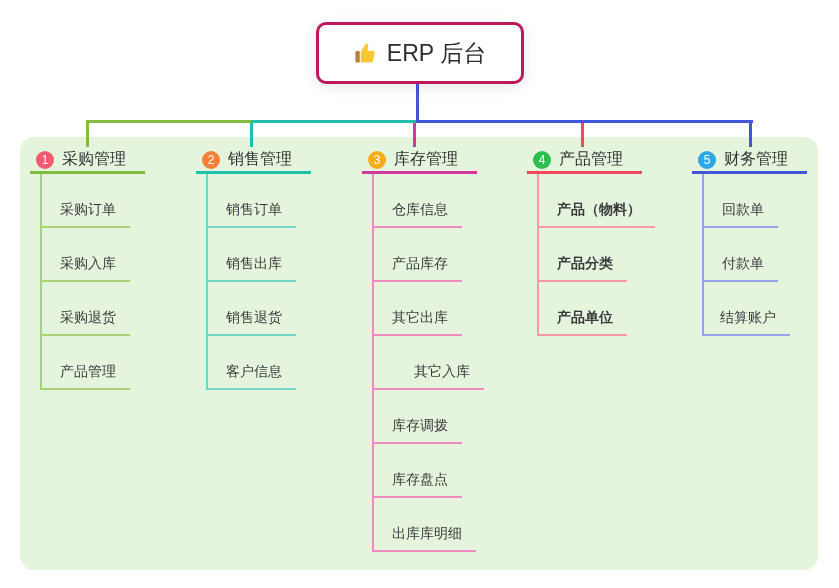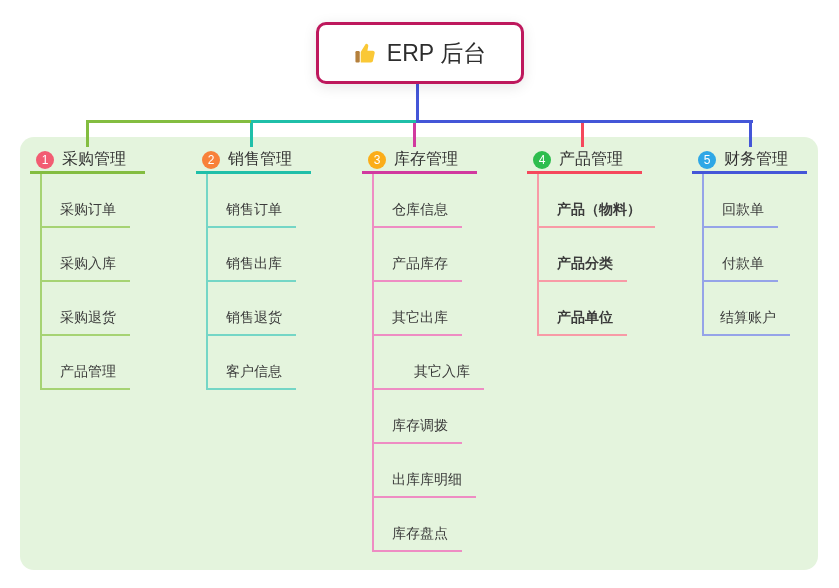--- a/index.html
+++ b/index.html
@@ -106,24 +106,24 @@
           <div class="child">
             <span class="child-label" style="border-bottom-color: rgb(238, 140, 195);">其它出库</span>
           </div>
           <div class="child">
             <span class="child-label" style="border-bottom-color: rgb(238, 140, 195); padding-left: 40px;">其它入库</span>
           </div>
           <div class="child">
             <span class="child-label" style="border-bottom-color: rgb(238, 140, 195);">库存调拨</span>
           </div>
           <div class="child">
-            <span class="child-label" style="border-bottom-color: rgb(238, 140, 195);">出库库明细</span>
+            <span class="child-label" style="border-bottom-color: rgb(238, 140, 195);">库存盘点</span>
           </div>
           <div class="child">
-            <span class="child-label" style="border-bottom-color: rgb(238, 140, 195);">库存盘点</span>
+            <span class="child-label" style="border-bottom-color: rgb(238, 140, 195);">出库库明细</span>
           </div>
         </div>
   </div>
 
   <div class="branch" style="left: 507px;">
     <div class="title-row" style="border-bottom-color: rgb(245, 72, 92);">
       <span class="num" style="background: rgb(46, 189, 78);">4</span>
       <span class="btitle">产品管理</span>
     </div>
     <div class="children" style="border-left-color: rgb(248, 154, 166); font-weight: bold;">

